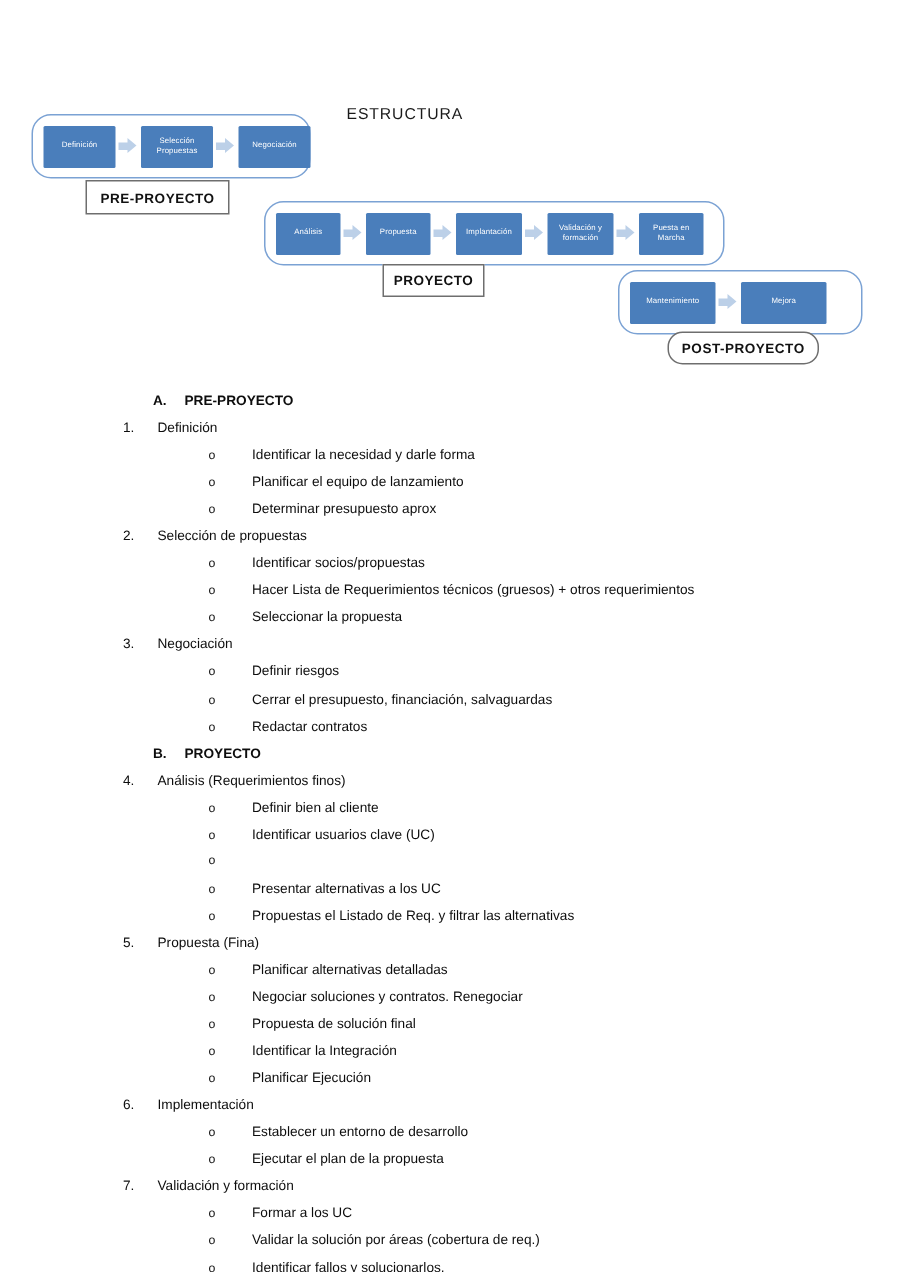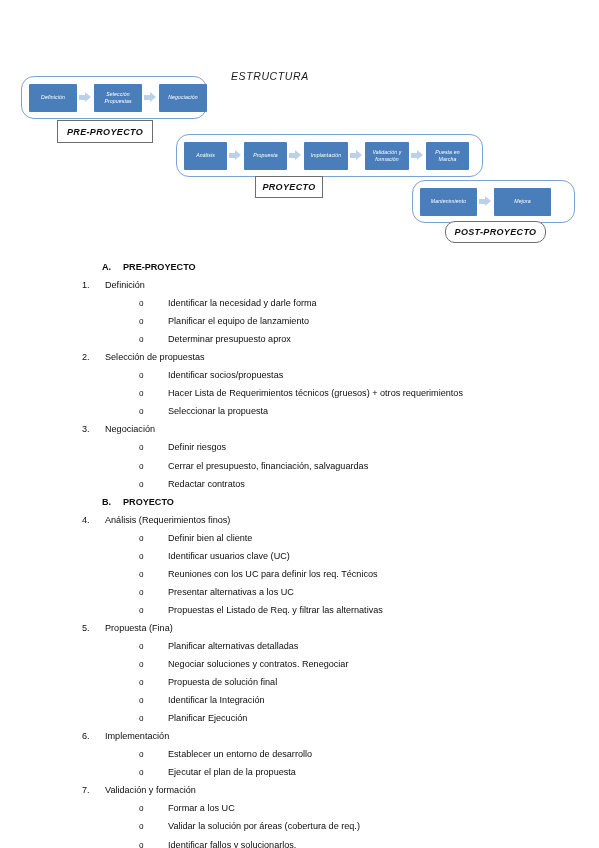--- a/index.html
+++ b/index.html
@@ -16,21 +16,20 @@
     overflow: hidden;
   }
 
   
   #diagram {
     position: absolute;
     left: 0;
     top: 0;
     width: 599px;
     height: 255px;
-    font-style: italic;
   }
 
   .diag-title {
     position: absolute;
     left: 231px;
     top: 70px;
     font-size: 10.5px;
     letter-spacing: 0.6px;
     color: #1a1a1a;
     font-weight: 400;
@@ -260,21 +259,20 @@
     <div class="row lvl-bullet">
       <span class="marker">o</span>
       <span class="txt">Definir bien al cliente</span>
     </div>
     <div class="row lvl-bullet">
       <span class="marker">o</span>
       <span class="txt">Identificar usuarios clave (UC)</span>
     </div>
     <div class="row lvl-bullet">
       <span class="marker">o</span>
-      <span class="txt">Reuniones con los UC para definir los req. Técnicos</span>
     </div>
     <div class="row lvl-bullet">
       <span class="marker">o</span>
       <span class="txt">Presentar alternativas a los UC</span>
     </div>
     <div class="row lvl-bullet">
       <span class="marker">o</span>
       <span class="txt">Propuestas el Listado de Req. y filtrar las alternativas</span>
     </div>
     <div class="row lvl-num">

